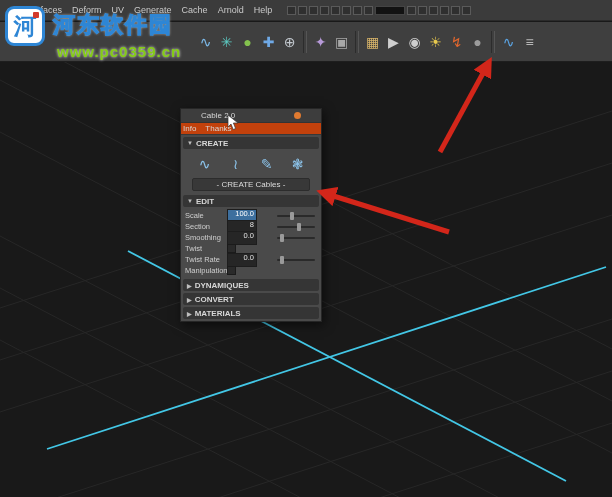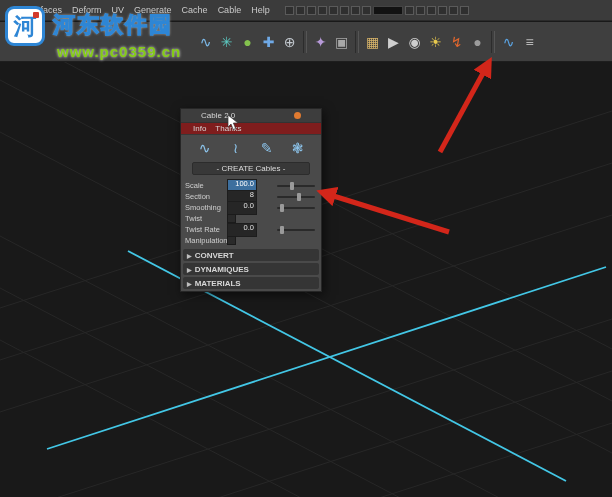--- a/index.html
+++ b/index.html
@@ -43,22 +43,22 @@
     text-shadow:0 0 3px rgba(255,255,255,.9); }
 
   
   .panel { position:absolute; left:180px; top:108px; width:142px; z-index:10;
     background:#4a4a4a; border:1px solid #262626; box-shadow:2px 3px 10px rgba(0,0,0,.55);
     font-size:8px; color:#d6d6d6; }
   .panel-titlebar { height:14px; background:#3d3d3d; display:flex; align-items:center;
     padding:0 20px; border-bottom:1px solid #333; }
   .panel-close { width:7px; height:7px; border-radius:50%; background:#e07a30;
     margin-left:auto; cursor:pointer; }
-  .panel-menubar { height:12px; background:#7f1d1d; display:flex; gap:9px;
-    padding:0 12px; align-items:center; border-bottom:1px solid #383838; }
+  .panel-menubar { height:12px; background:#c2410c; display:flex; gap:9px;
+    padding:0 2px; align-items:center; border-bottom:1px solid #383838; }
   .panel-tab { cursor:pointer; }
   .section-header { height:12px; background:#353535; margin:2px; border-radius:2px;
     display:flex; align-items:center; padding:0 4px; font-weight:bold; cursor:pointer; }
   .tri { font-size:6px; margin-right:3px; color:#bdbdbd; }
   .create-icons { display:flex; justify-content:space-around; align-items:center;
     padding:2px 8px; height:26px; }
   .create-icon { width:22px; height:22px; display:flex; align-items:center;
     justify-content:center; font-size:14px; color:#8cc3ea; cursor:pointer; }
   .create-btn { display:block; margin:1px auto 4px; width:118px; height:13px;
     background:#383838; border:1px solid #2c2c2c; border-radius:2px; color:#dddddd;
@@ -106,21 +106,21 @@
 </svg>
 
 <div class="menu-bar">
   <div id="menu-items" style="display:flex">
       <span class="menu-item">es</span>
       <span class="menu-item">Surfaces</span>
       <span class="menu-item">Deform</span>
       <span class="menu-item">UV</span>
       <span class="menu-item">Generate</span>
       <span class="menu-item">Cache</span>
-      <span class="menu-item">Cable</span>
+      <span class="menu-item">Arnold</span>
       <span class="menu-item">Help</span>
     </div>
   <div class="shortcuts" id="shortcuts">
       <div class="sq"></div>
       <div class="sq"></div>
       <div class="sq"></div>
       <div class="sq"></div>
       <div class="sq"></div>
       <div class="sq"></div>
       <div class="sq"></div>
@@ -167,28 +167,36 @@
 <div class="panel">
   <div class="panel-titlebar">
     <span>Cable 2.0</span>
     <span class="panel-close"></span>
   </div>
   <div class="panel-menubar" id="panel-tabs">
       <span class="panel-tab">Info</span>
       <span class="panel-tab">Thanks</span>
     </div>
 
+  <div class="section-header">
+    <span class="tri">▼</span>
+    <span>CREATE</span>
+  </div>
   <div class="create-icons" id="create-icons">
       <div class="create-icon">∿</div>
       <div class="create-icon">≀</div>
       <div class="create-icon">✎</div>
       <div class="create-icon">❃</div>
     </div>
   <div class="create-btn">- CREATE Cables -</div>
 
+  <div class="section-header">
+    <span class="tri">▼</span>
+    <span>EDIT</span>
+  </div>
   <div class="fields" id="fields">
       <div class="field-row">
         <span class="field-label">Scale</span>
         <div class="field-value selected">100.0</div>
         <div class="slider">
           <div class="slider-track"></div>
           <div class="slider-handle" style="left: calc(38% - 2px);"></div>
         </div>
       </div>
       <div class="field-row">
@@ -221,25 +229,25 @@
       </div>
       <div class="field-row">
         <span class="field-label">Manipulation</span>
         <div class="checkbox"></div>
       </div>
     </div>
 
   <div id="collapsed-sections">
       <div class="section-header">
         <span class="tri">▶</span>
-        <span>CONVERT</span>
+        <span>DYNAMIQUES</span>
       </div>
       <div class="section-header">
         <span class="tri">▶</span>
-        <span>DYNAMIQUES</span>
+        <span>CONVERT</span>
       </div>
       <div class="section-header">
         <span class="tri">▶</span>
         <span>MATERIALS</span>
       </div>
     </div>
 </div>
 
 <svg class="overlay" viewBox="0 0 612 497">
   <defs>

